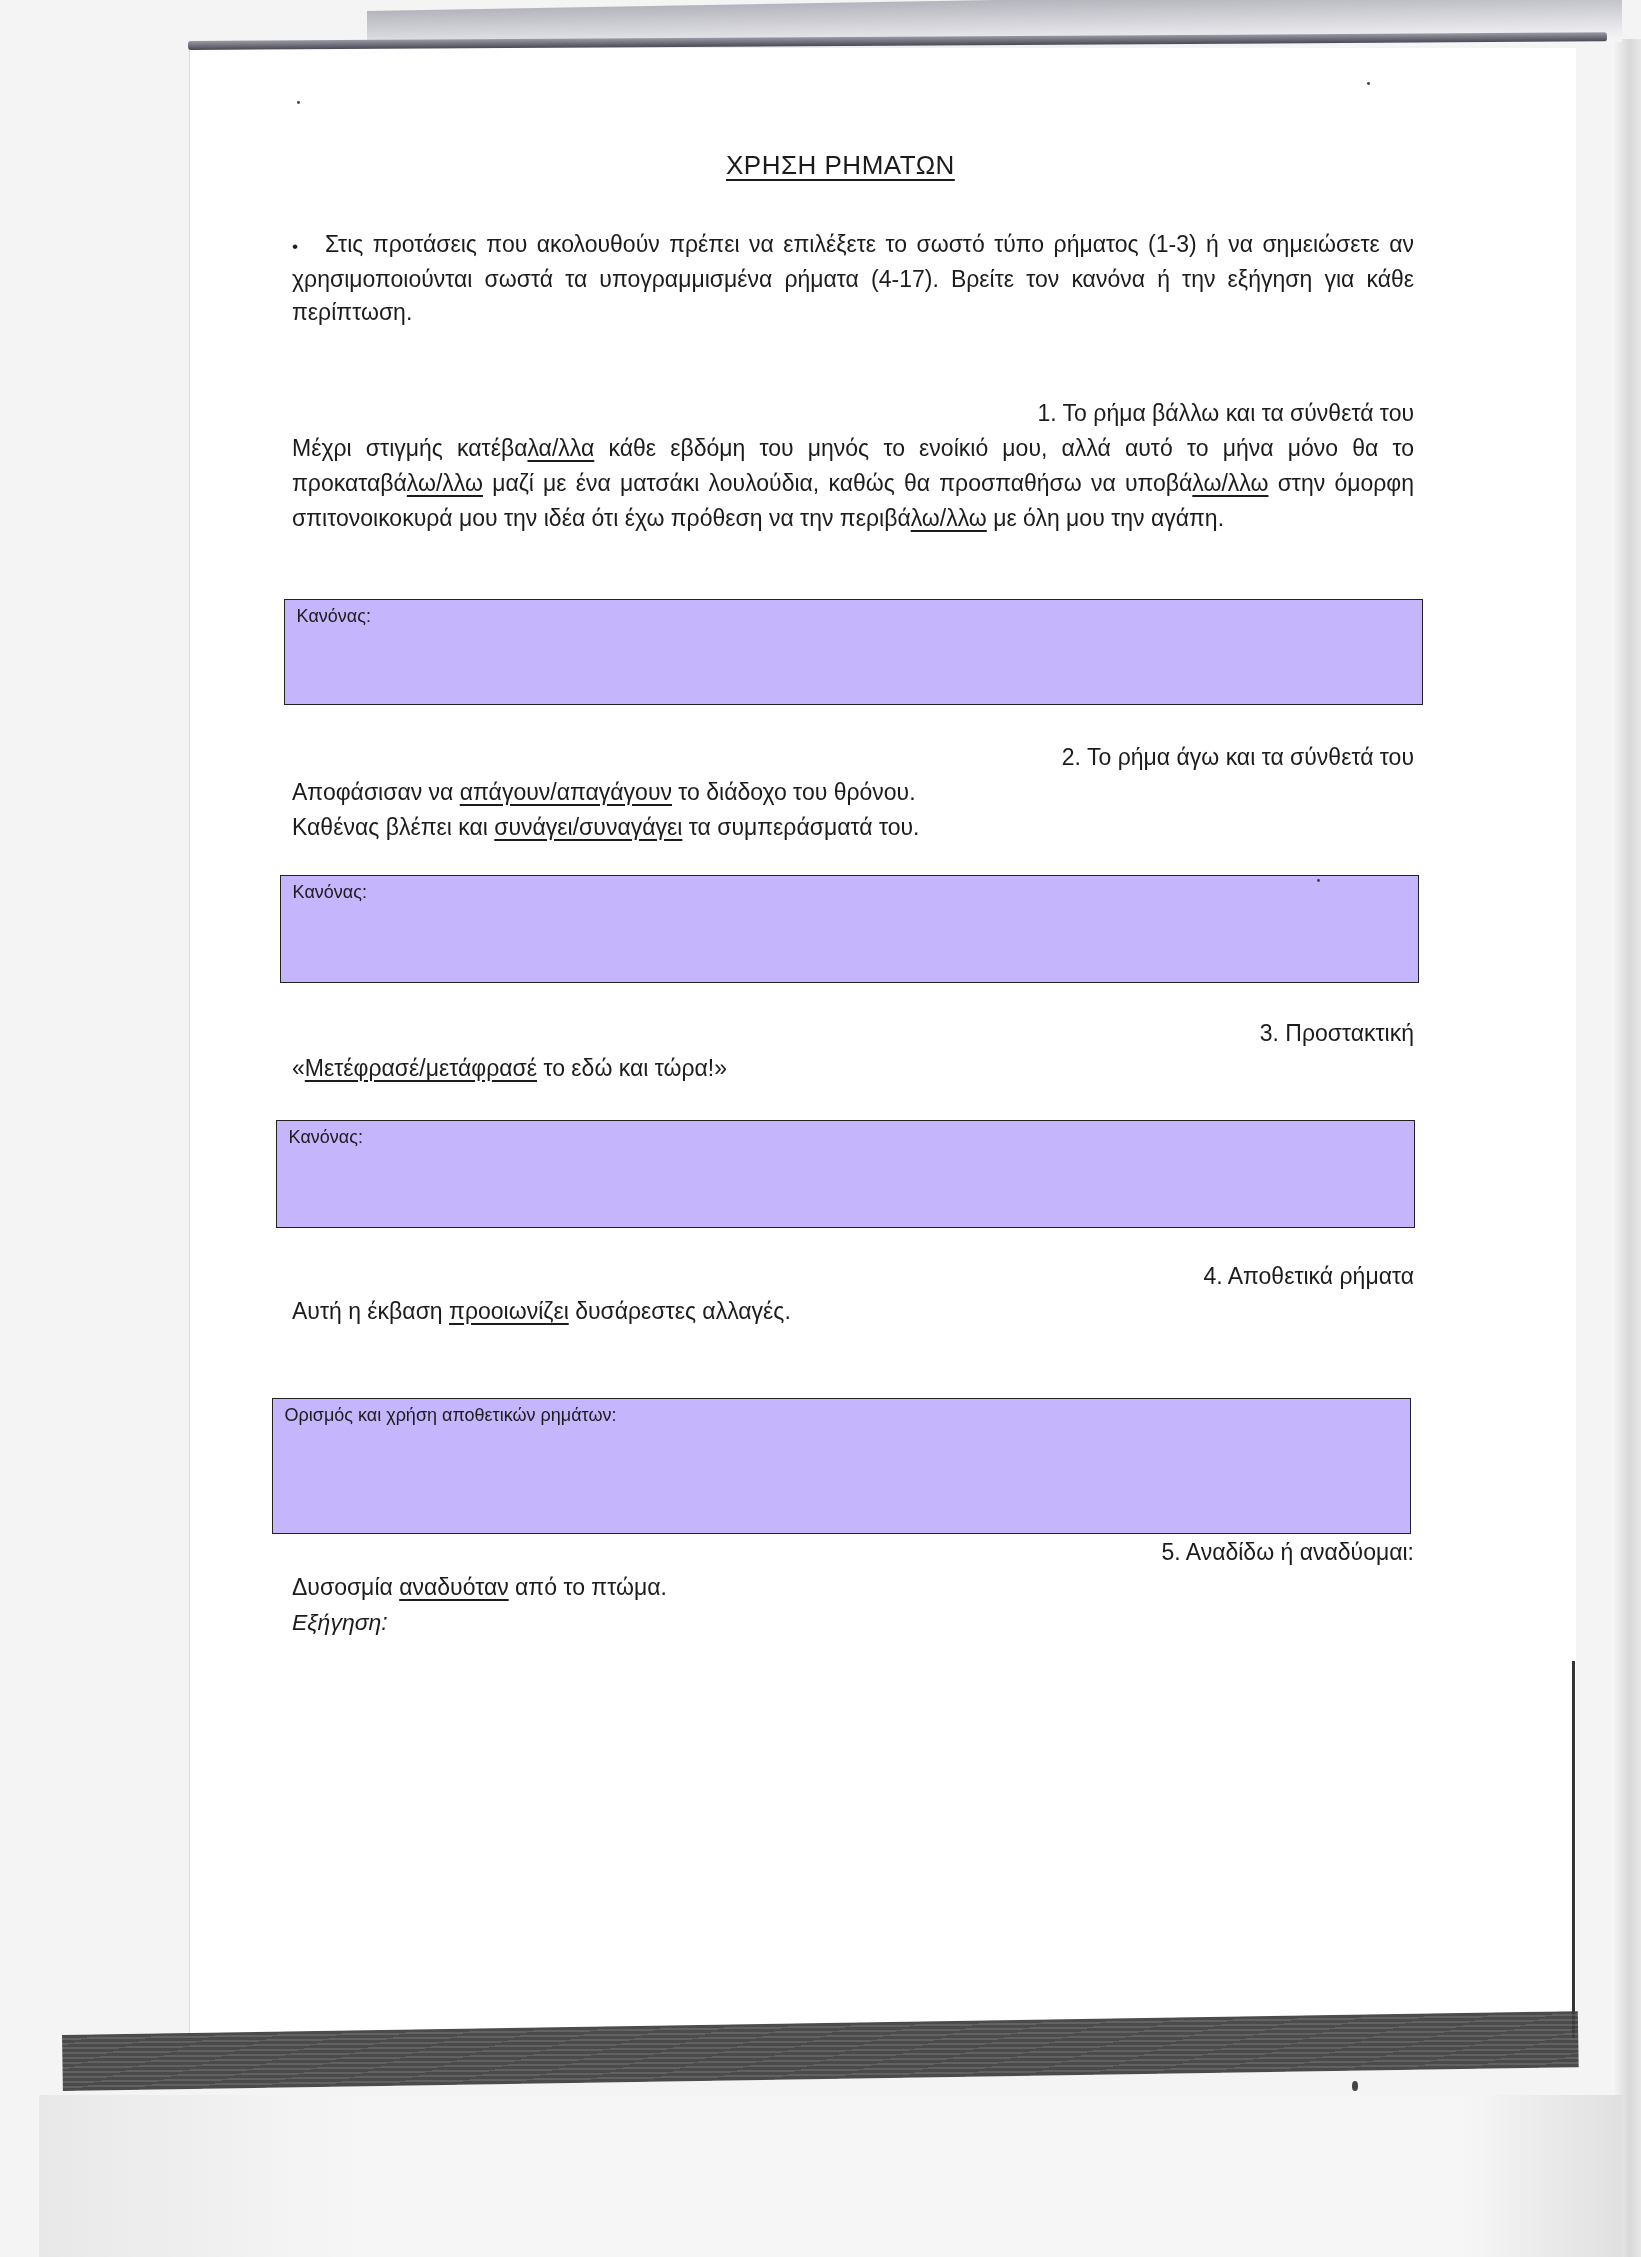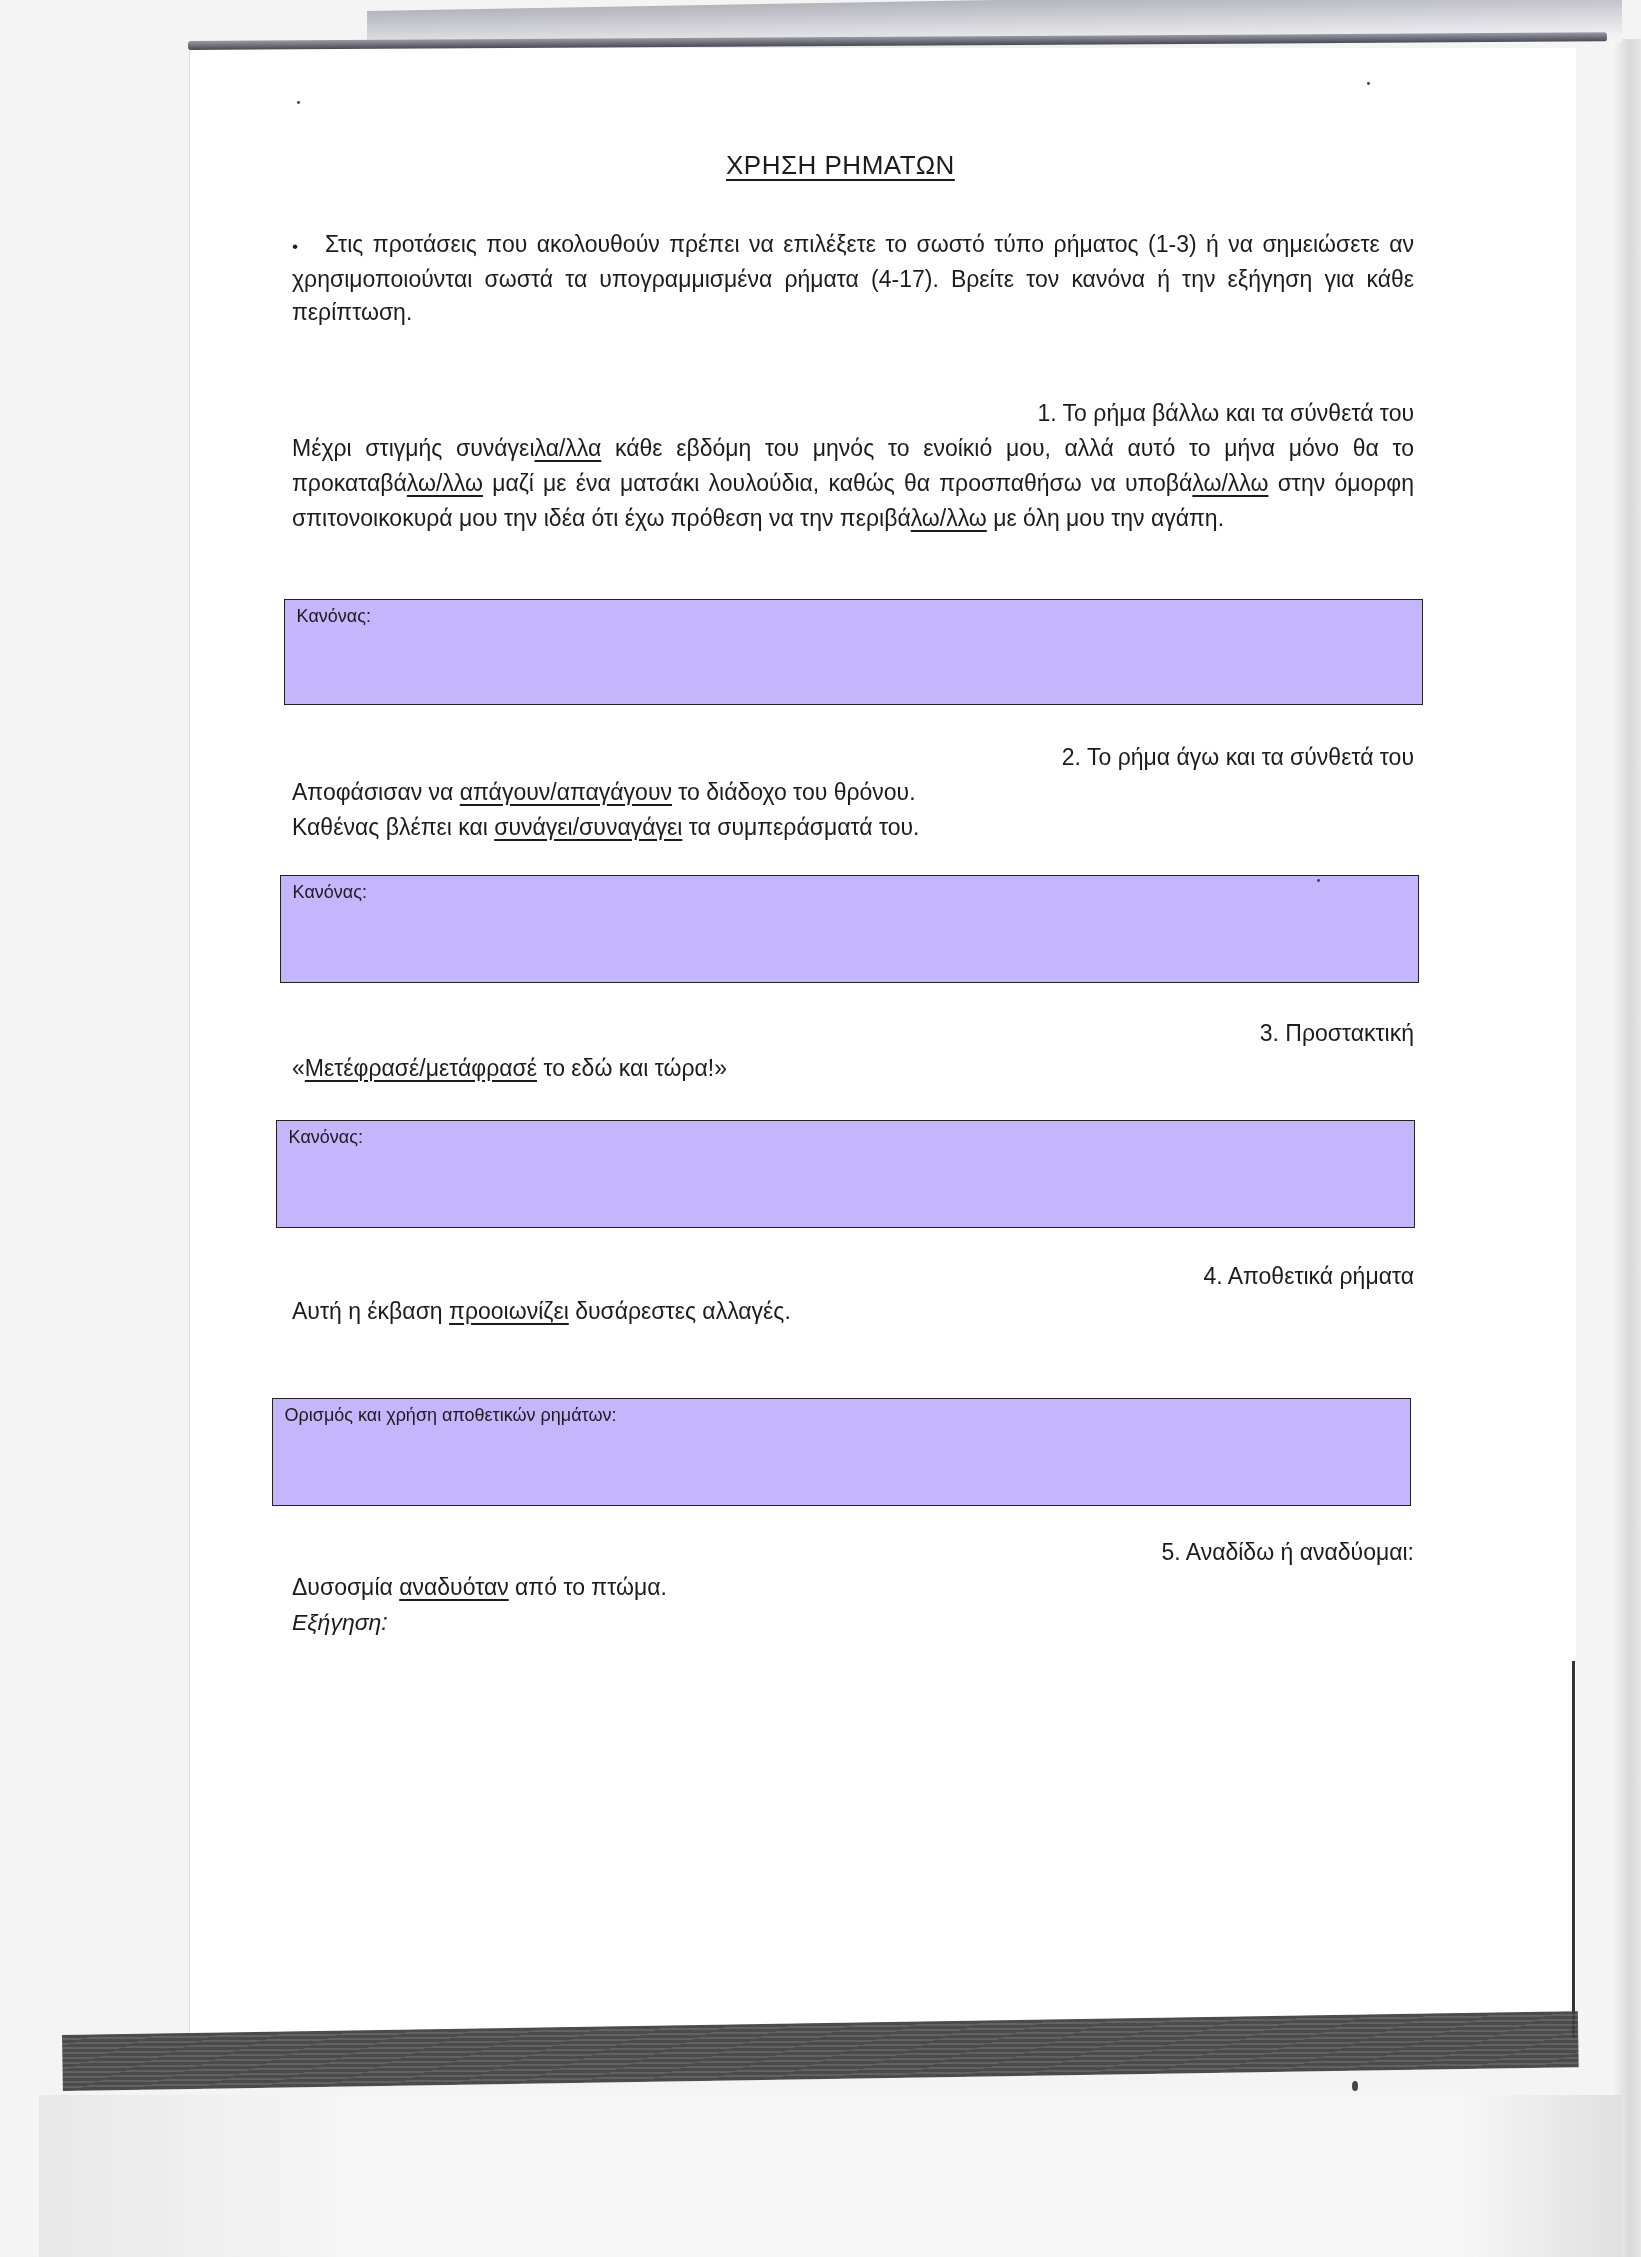--- a/index.html
+++ b/index.html
@@ -81,21 +81,21 @@
 <div class="scan-bottom"></div>
 
 <div class="title">ΧΡΗΣΗ ΡΗΜΑΤΩΝ</div>
 
 <div class="intro">
   <span class="bullet">•</span><span>Στις προτάσεις που ακολουθούν πρέπει να επιλέξετε το σωστό τύπο ρήματος (1-3) ή να σημειώσετε αν χρησιμοποιούνται σωστά τα υπογραμμισμένα ρήματα (4-17). Βρείτε τον κανόνα ή την εξήγηση για κάθε περίπτωση.</span>
 </div>
 
 <div class="section" style="top:396px;">
   <span class="heading">1. Το ρήμα βάλλω και τα σύνθετά του</span>
-  <p class="justify"><span>Μέχρι στιγμής συνάγει</span><u>λα/λλα</u><span> κάθε εβδόμη του μηνός το ενοίκιό μου, αλλά αυτό το μήνα μόνο θα το προκαταβά</span><u>λω/λλω</u><span> μαζί με ένα ματσάκι λουλούδια, καθώς θα προσπαθήσω να υποβά</span><u>λω/λλω</u><span> στην όμορφη σπιτονοικοκυρά μου την ιδέα ότι έχω πρόθεση να την περιβά</span><u>λω/λλω</u><span> με όλη μου την αγάπη.</span></p>
+  <p class="justify"><span>Μέχρι στιγμής κατέβα</span><u>λα/λλα</u><span> κάθε εβδόμη του μηνός το ενοίκιό μου, αλλά αυτό το μήνα μόνο θα το προκαταβά</span><u>λω/λλω</u><span> μαζί με ένα ματσάκι λουλούδια, καθώς θα προσπαθήσω να υποβά</span><u>λω/λλω</u><span> στην όμορφη σπιτονοικοκυρά μου την ιδέα ότι έχω πρόθεση να την περιβά</span><u>λω/λλω</u><span> με όλη μου την αγάπη.</span></p>
 </div>
 <div class="answer-box" style="left:284px; top:599px; width:1139px; height:106px;">
   <span>Κανόνας:</span>
 </div>
 
 <div class="section" style="top:740px;">
   <span class="heading">2. Το ρήμα άγω και τα σύνθετά του</span>
   <p><span>Αποφάσισαν να </span><u>απάγουν/απαγάγουν</u><span> το διάδοχο του θρόνου.</span></p>
   <p><span>Καθένας βλέπει και </span><u>συνάγει/συναγάγει</u><span> τα συμπεράσματά του.</span></p>
 </div>
@@ -108,21 +108,21 @@
   <p><span>«</span><u>Μετέφρασέ/μετάφρασέ</u><span> το εδώ και τώρα!»</span></p>
 </div>
 <div class="answer-box" style="left:276px; top:1120px; width:1139px; height:108px;">
   <span>Κανόνας:</span>
 </div>
 
 <div class="section" style="top:1259px;">
   <span class="heading">4. Αποθετικά ρήματα</span>
   <p><span>Αυτή η έκβαση </span><u>προοιωνίζει</u><span> δυσάρεστες αλλαγές.</span></p>
 </div>
-<div class="answer-box" style="left:272px; top:1398px; width:1139px; height:108px;">
+<div class="answer-box" style="left:272px; top:1398px; width:1139px; height:136px;">
   <span>Ορισμός και χρήση αποθετικών ρημάτων:</span>
 </div>
 
 <div class="section" style="top:1535px;">
   <span class="heading">5. Αναδίδω ή αναδύομαι:</span>
   <p><span>Δυσοσμία </span><u>αναδυόταν</u><span> από το πτώμα.</span></p>
   <p class="italic">Εξήγηση:</p>
 </div>
 
 <div class="speck" style="left:297px; top:101px;"></div>

